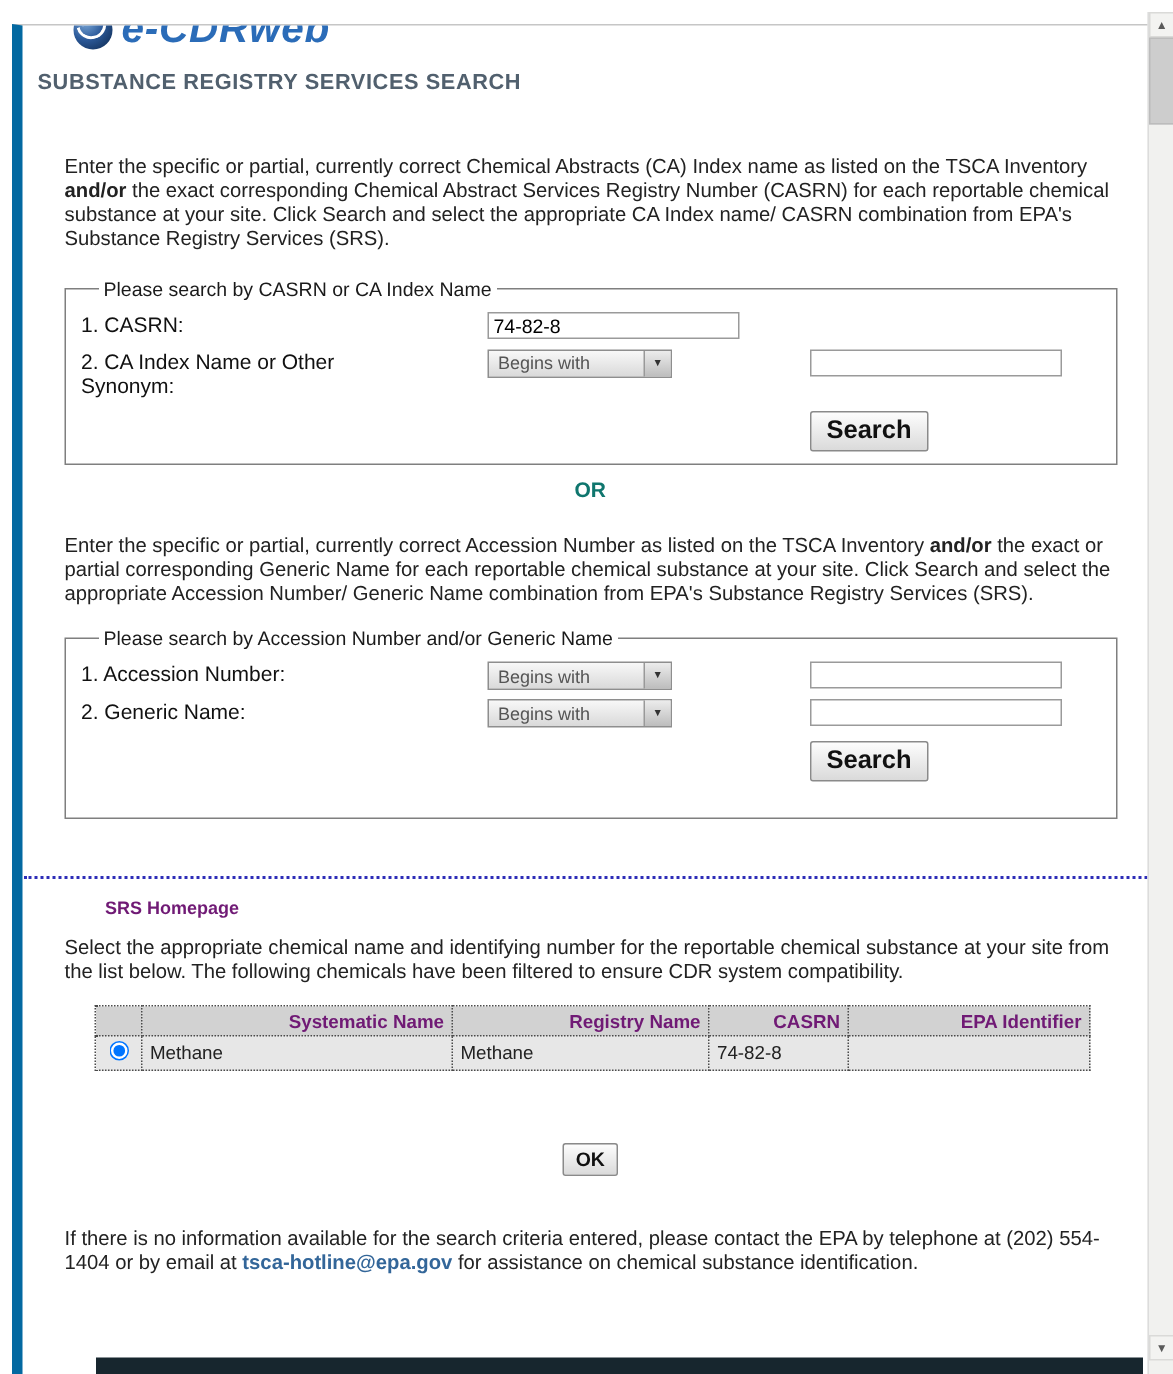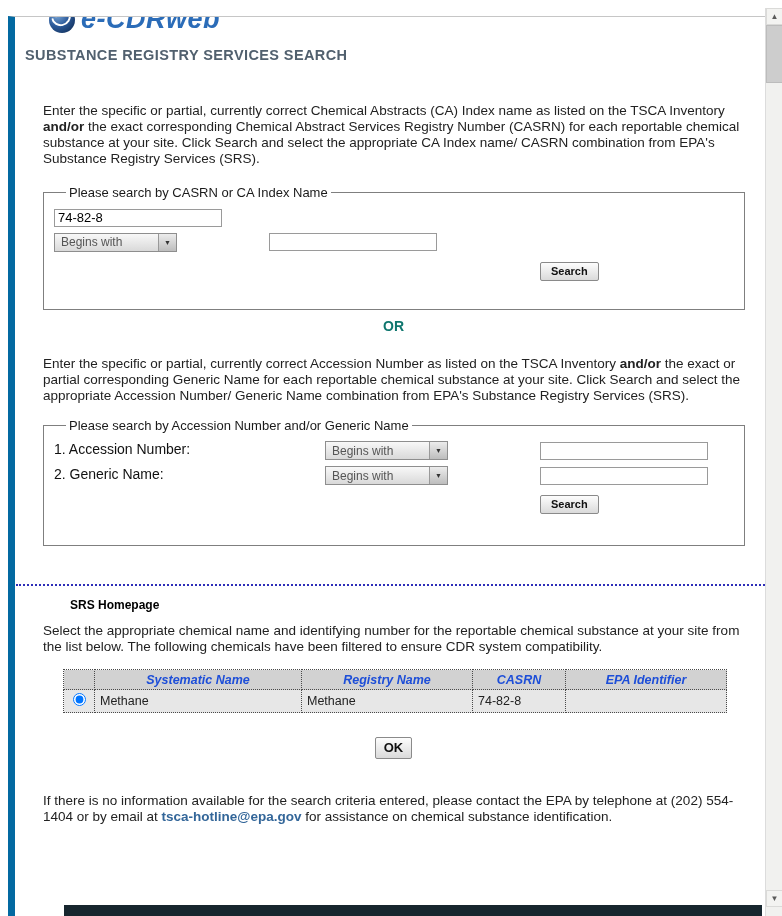--- a/index.html
+++ b/index.html
@@ -62,47 +62,47 @@
   }
   .combo-text { padding-left:6px; white-space:nowrap; }
   .combo-btn {
     width:17px; height:100%; border-left:1px solid #999;
     background:linear-gradient(#ececec,#bdbdbd);
     display:flex; align-items:center; justify-content:center;
     font-size:7px; color:#333;
   }
   .f-actions { margin-top:9px; padding-left:486px; }
   .btn {
-    font-family:inherit; font-weight:bold; font-size:11px; color:#111;
+    font-family:inherit; font-weight:bold; font-size:17px; color:#111;
     background:linear-gradient(#fdfdfd,#dadada); border:1px solid #8a8a8a; border-radius:2px;
     padding:2px 10px 3px 10px; cursor:pointer;
   }
   .or-divider { margin-top:8px; text-align:center; font-size:14px; font-weight:bold; color:#0f766e; }
   
   .dotted-rule { margin:38px 3px 0 1px; height:0; border-top:2px dotted #2e2eb8; }
   
   .srs-link {
     display:inline-block; margin:12px 0 0 55px;
-    color:#000000; font-weight:bold; font-size:12px; text-decoration:none; cursor:pointer;
+    color:#701a75; font-weight:bold; font-size:12px; text-decoration:none; cursor:pointer;
   }
   p.instructions { margin:10px 27px 0 28px; font-size:13.5px; line-height:16px; color:#222; }
   .results-table { margin:14px 0 0 48px; border-collapse:collapse; font-size:12.5px; }
   .results-table th, .results-table td { border:1px dotted #4a4a4a; }
   .results-table th {
-    background:#d2d2d2; text-align:center; font-weight:bold; color:#1d4ed8;
-    padding:2px 5px; height:15px;font-style:italic;
+    background:#d2d2d2; text-align:right; font-weight:bold; color:#701a75;
+    padding:2px 5px; height:15px;
   }
   .results-table td { background:#e7e7e7; padding:3px 5px; height:16px; color:#222; }
   .col-radio { width:20px; text-align:center; }
   .col-sys   { width:196px; }
   .col-reg   { width:160px; }
   .col-cas   { width:82px; }
   .col-epa   { width:150px; }
   .results-table input[type=radio]{ margin:0; }
-  .ok-wrap { text-align:center; margin-top:24px; }
+  .ok-wrap { text-align:center; margin-top:48px; }
   .ok-btn { padding:2px 8px 3px 8px; font-size:13px; }
   p.footer-note { margin:34px 27px 0 28px; font-size:13.5px; line-height:16px; color:#222; }
   .email-link { color:#336699; font-weight:bold; text-decoration:none; cursor:pointer; }
   
   .scrollbar {
     position:absolute; top:8px; right:0; width:17px; bottom:0;
     background:#f1f1ef; border-left:1px solid #dcdcdc; box-sizing:border-box;
   }
   .sb-btn {
     position:absolute; left:0; width:17px; height:17px; box-sizing:border-box;
@@ -129,25 +129,27 @@
     <span class="logo-text">e-CDRweb</span>
   </div>
 
   <h1 class="page-title">SUBSTANCE REGISTRY SERVICES SEARCH</h1>
 
   <p class="intro"><span>Enter the specific or partial, currently correct Chemical Abstracts (CA) Index name as listed on the TSCA Inventory </span><span class="bold">and/or</span><span> the exact corresponding Chemical Abstract Services Registry Number (CASRN) for each reportable chemical substance at your site. Click Search and select the appropriate CA Index name/ CASRN combination from EPA's Substance Registry Services (SRS).</span></p>
 
   <fieldset class="fs1">
     <legend>Please search by CASRN or CA Index Name</legend>
     <div class="f-row">
+      <div class="col-label">1. CASRN:</div>
       <div class="col-input">
         <input type="text" class="txt" value="74-82-8" style="">
       </div>
     </div>
     <div class="f-row">
+      <div class="col-label"><span class="wrap-label">2. CA Index Name or Other Synonym:</span></div>
       <div class="col-mid">
         <div class="combo">
           <span class="combo-text">Begins with</span>
           <span class="combo-btn">▼</span>
         </div>
       </div>
       <div class="col-input">
         <input type="text" class="txt" value="" style="">
       </div>
     </div>

